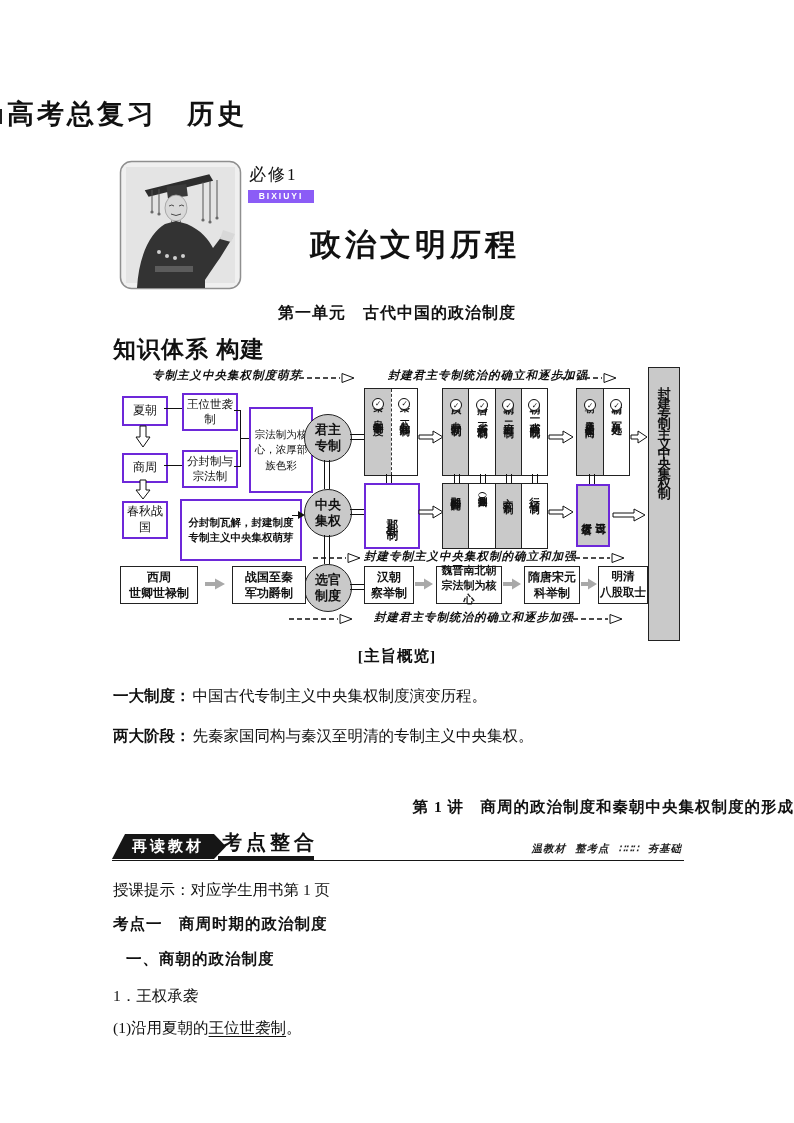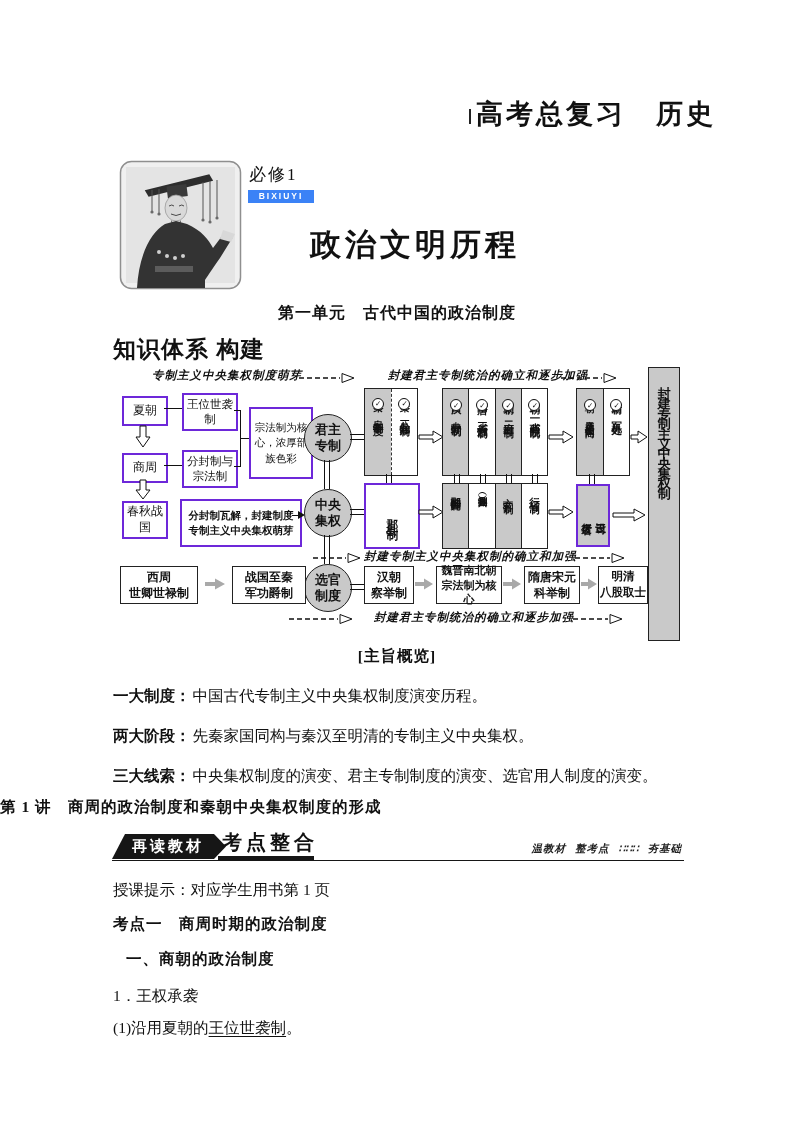--- a/index.html
+++ b/index.html
@@ -1,39 +1,39 @@
 <!DOCTYPE html>
 <html><head>
 <meta charset="utf-8">
 <style>
   html,body{margin:0;padding:0;background:#e8e8e8;}
   .page{position:relative;width:794px;height:1123px;background:#ffffff;margin:0 auto;overflow:hidden;
         font-family:"Liberation Serif","DejaVu Serif",serif;color:#111;}
   .d{position:absolute;}
 
   
-  .hdr{top:96px;left:0;width:716px;text-align:right;font-size:27px;font-weight:bold;letter-spacing:3px;white-space:nowrap;}
+  .hdr{top:96px;left:0;width:716px;text-align:left;font-size:27px;font-weight:bold;letter-spacing:3px;white-space:nowrap;}
   .tick{display:inline-block;width:2px;height:15px;background:#222;margin-right:5px;vertical-align:middle;}
 
   
   .portrait{left:119px;top:160px;width:123px;height:130px;}
   .modlbl{left:249px;top:163px;font-size:17px;font-weight:normal;letter-spacing:2px;}
-  .badge{left:248px;top:190px;width:66px;height:13px;background:#3b82f6;color:#fff;text-align:center;
+  .badge{left:248px;top:190px;width:66px;height:13px;background:#8b5cf6;color:#fff;text-align:center;
          font-size:8.5px;font-weight:bold;letter-spacing:2px;line-height:13px;font-family:"Liberation Sans",sans-serif;}
   .maintitle{left:310px;top:224px;font-size:31px;font-weight:900;letter-spacing:4px;font-family:"Liberation Sans","DejaVu Sans",sans-serif;}
   .unittitle{top:303px;left:0;width:794px;text-align:center;font-size:16px;font-weight:bold;letter-spacing:1px;font-family:"Liberation Sans",sans-serif;}
   .knows{left:113px;top:334px;font-size:23px;font-weight:bold;letter-spacing:1px;font-family:"Liberation Sans",sans-serif;}
 
   
   .diagram{left:112px;top:363px;width:576px;height:274px;}
   .ann{position:absolute;font-style:italic;font-weight:bold;font-size:11.5px;letter-spacing:1px;white-space:nowrap;}
   .sbox{position:absolute;border:2px solid #6d28d9;background:#fff;display:flex;align-items:center;justify-content:center;
         text-align:center;font-size:12px;line-height:1.3;}
   .gray{background:#c9c9c9;}
-  .note{font-size:10.5px;line-height:1.45;padding:3px 3px;}
+  .note{font-size:10.5px;line-height:1.45;padding:10px 3px;}
   .ln{position:absolute;background:#111;}
   .dblh{position:absolute;height:4px;border-top:1.2px solid #111;border-bottom:1.2px solid #111;}
   .dblv{position:absolute;width:4px;border-left:1.2px solid #111;border-right:1.2px solid #111;}
   .tri{position:absolute;width:0;height:0;border-left:7px solid #111;border-top:4px solid transparent;border-bottom:4px solid transparent;}
   .circ{position:absolute;width:46px;height:46px;border:1.2px solid #222;border-radius:50%;background:#c9c9c9;
         display:flex;align-items:center;justify-content:center;text-align:center;
         font-family:"Liberation Sans",sans-serif;font-weight:bold;font-size:13px;line-height:1.2;}
   .circ .ct{display:block;width:2.3em;}
   .vgroup{position:absolute;border:1px solid #222;display:flex;background:#fff;}
   .vgroup .col{flex:1;display:flex;justify-content:center;align-items:flex-start;padding-top:5px;}
@@ -48,21 +48,21 @@
   .bx2{position:absolute;border:1px solid #222;height:36px;display:flex;flex-direction:column;align-items:center;
        justify-content:center;text-align:center;font-size:12px;font-weight:bold;line-height:1.35;background:#fff;}
   .result{position:absolute;border:1px solid #222;display:flex;align-items:flex-start;justify-content:center;padding-top:8px;}
   .result .vt{font-size:13px;font-weight:bold;letter-spacing:10px;font-family:"Liberation Sans",sans-serif;}
   .arr{position:absolute;}
 
   
   .ovtitle{top:646px;left:0;width:794px;text-align:center;font-size:15.5px;font-weight:bold;letter-spacing:1px;}
   .ovline{left:113px;width:570px;font-size:15.5px;white-space:nowrap;}
   .olabel{font-weight:bold;font-family:"Liberation Sans",sans-serif;margin-right:2px;}
-  .lecture{top:797px;left:0;width:794px;text-align:left;font-size:15.5px;font-weight:bold;letter-spacing:1px;}
+  .lecture{top:797px;left:0;width:794px;text-align:right;font-size:15.5px;font-weight:bold;letter-spacing:1px;}
 
   
   .banner{left:112px;top:833px;width:572px;height:27px;border-bottom:1.6px solid #161616;}
   .ribbon{position:absolute;left:0;top:1px;background:#161616;color:#fff;font-weight:bold;font-size:15px;
           letter-spacing:3px;padding:3px 22px 3px 20px;
           clip-path:polygon(13px 0,calc(100% - 12px) 0,100% 50%,calc(100% - 12px) 100%,0 100%);
           filter:drop-shadow(3px 2px 0 #9c9c9c);}
   .tabtitle{position:absolute;left:110px;top:-4px;font-size:20px;font-weight:bold;letter-spacing:4px;
             font-family:"Liberation Sans",sans-serif;}
   .tabbar{position:absolute;left:106px;top:23px;width:96px;height:4px;background:#161616;}
@@ -315,21 +315,20 @@
     </svg>
 
     <div class="result gray" style="left:536px;top:4px;width:30px;height:264px;">
       <span class="vt">封建专制主义中央集权制</span>
     </div>
   </div>
 
   <div class="d ovtitle">[主旨概览]</div>
   <div class="d ovline" style="top:726px;"><span class="olabel">两大阶段：</span><span>先秦家国同构与秦汉至明清的专制主义中央集权。</span></div>
   <div class="d ovline" style="top:686px;"><span class="olabel">一大制度：</span><span>中国古代专制主义中央集权制度演变历程。</span></div>
-  <div class="d ovline" style="top:766px;"><span class="olabel">三大线索：</span><span>中央集权制度的演变、君主专制制度的演变、选官用人制度的演变。</span></div>
   <div class="d lecture">第 1 讲　商周的政治制度和秦朝中央集权制度的形成</div>
 
   <div class="d banner">
     <div class="ribbon">再读教材</div>
     <div class="tabtitle">考点整合</div>
     <div class="tabbar"></div>
     <div class="bnote"><span>温教材</span><span>整考点</span><span style="letter-spacing:0;">∷∷∷</span><span>夯基础</span></div>
   </div>
 
   <div class="d para" style="top:880px;">授课提示：对应学生用书第 1 页</div>

